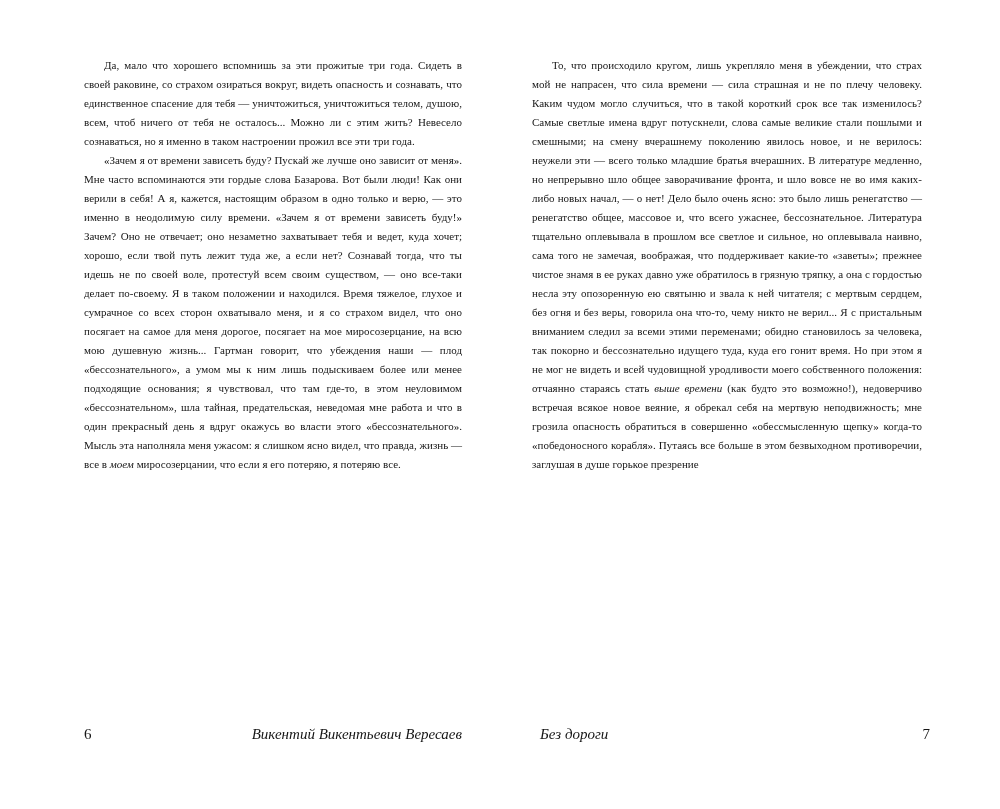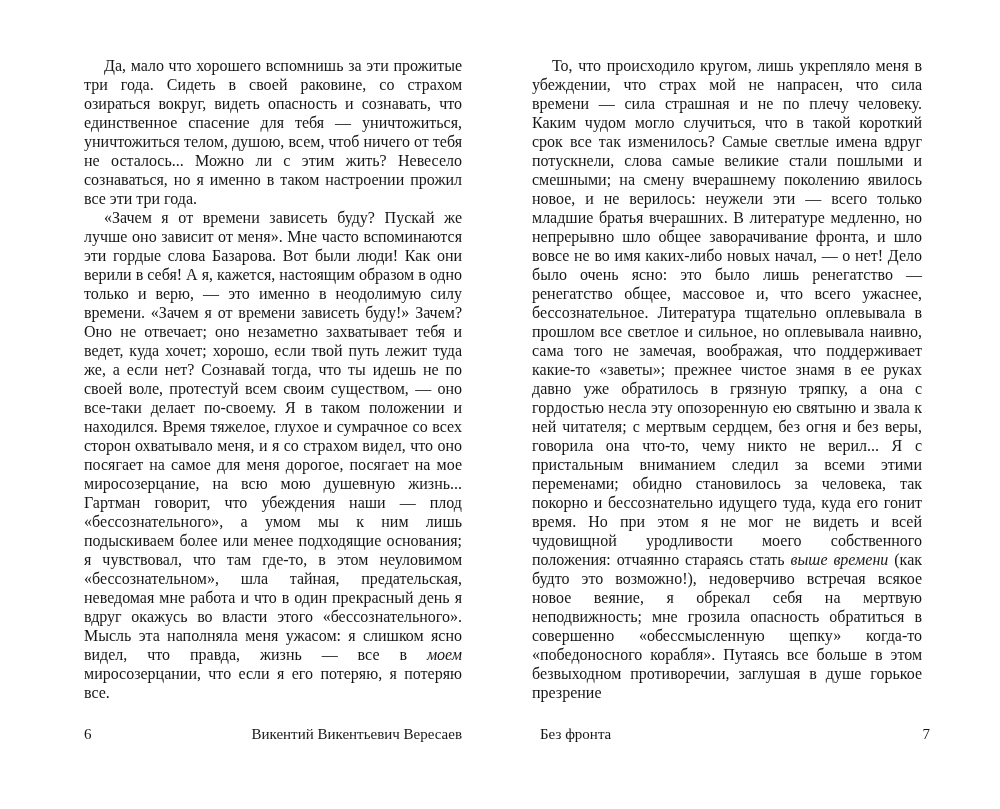--- a/index.html
+++ b/index.html
@@ -20,37 +20,37 @@
   .page {
     position: relative;
     width: 500px;
     height: 809px;
   }
   .text-block { position: absolute; top: 56px; }
   .page-left  .text-block { left: 84px; width: 378px; }
   .page-right .text-block { left: 32px; width: 390px; }
   .text-block p {
     margin: 0;
-    font-size: 16px;
+    font-size: 11px;
     line-height: 19px;
     text-align: justify;
     text-indent: 20px;
   }
   .text-block em { font-style: italic; }
   .footer {
     position: absolute;
     top: 726px;
     display: flex;
     justify-content: space-between;
     align-items: baseline;
     font-size: 15px;
   }
   .page-left  .footer { left: 84px; width: 378px; }
   .page-right .footer { left: 40px; width: 390px; }
-  .running-title { }
+  .running-title { font-style: italic; }
   .page-number { font-style: normal; }
 </style>
 </head>
 <body>
 
 <div class="spread">
 
   <div class="page page-left">
     <div class="text-block">
         <p><span>Да, мало что хорошего вспомнишь за эти прожитые три года. Сидеть в своей раковине, со страхом озираться вокруг, видеть опасность и сознавать, что единственное спасение для тебя — уничтожиться, уничтожиться телом, душою, всем, чтоб ничего от тебя не осталось... Можно ли с этим жить? Невесело сознаваться, но я именно в таком настроении прожил все эти три года.</span></p>
@@ -60,18 +60,18 @@
       <span class="page-number">6</span>
       <span class="running-title">Викентий Викентьевич Вересаев</span>
     </div>
   </div>
 
   <div class="page page-right">
     <div class="text-block">
         <p><span>То, что происходило кругом, лишь укрепляло меня в убеждении, что страх мой не напрасен, что сила времени — сила страшная и не по плечу человеку. Каким чудом могло случиться, что в такой короткий срок все так изменилось? Самые светлые имена вдруг потускнели, слова самые великие стали пошлыми и смешными; на смену вчерашнему поколению явилось новое, и не верилось: неужели эти — всего только младшие братья вчерашних. В литературе медленно, но непрерывно шло общее заворачивание фронта, и шло вовсе не во имя каких-либо новых начал, — о нет! Дело было очень ясно: это было лишь ренегатство — ренегатство общее, массовое и, что всего ужаснее, бессознательное. Литература тщательно оплевывала в прошлом все светлое и сильное, но оплевывала наивно, сама того не замечая, воображая, что поддерживает какие-то «заветы»; прежнее чистое знамя в ее руках давно уже обратилось в грязную тряпку, а она с гордостью несла эту опозоренную ею святыню и звала к ней читателя; с мертвым сердцем, без огня и без веры, говорила она что-то, чему никто не верил... Я с пристальным вниманием следил за всеми этими переменами; обидно становилось за человека, так покорно и бессознательно идущего туда, куда его гонит время. Но при этом я не мог не видеть и всей чудовищной уродливости моего собственного положения: отчаянно стараясь стать </span><em>выше времени</em><span> (как будто это возможно!), недоверчиво встречая всякое новое веяние, я обрекал себя на мертвую неподвижность; мне грозила опасность обратиться в совершенно «обессмысленную щепку» когда-то «победоносного корабля». Путаясь все больше в этом безвыходном противоречии, заглушая в душе горькое презрение</span></p>
       </div>
     <div class="footer">
-      <span class="running-title">Без фронта</span>
+      <span class="running-title">Без дороги</span>
       <span class="page-number">7</span>
     </div>
   </div>
 
 </div>
 
 </body></html>

